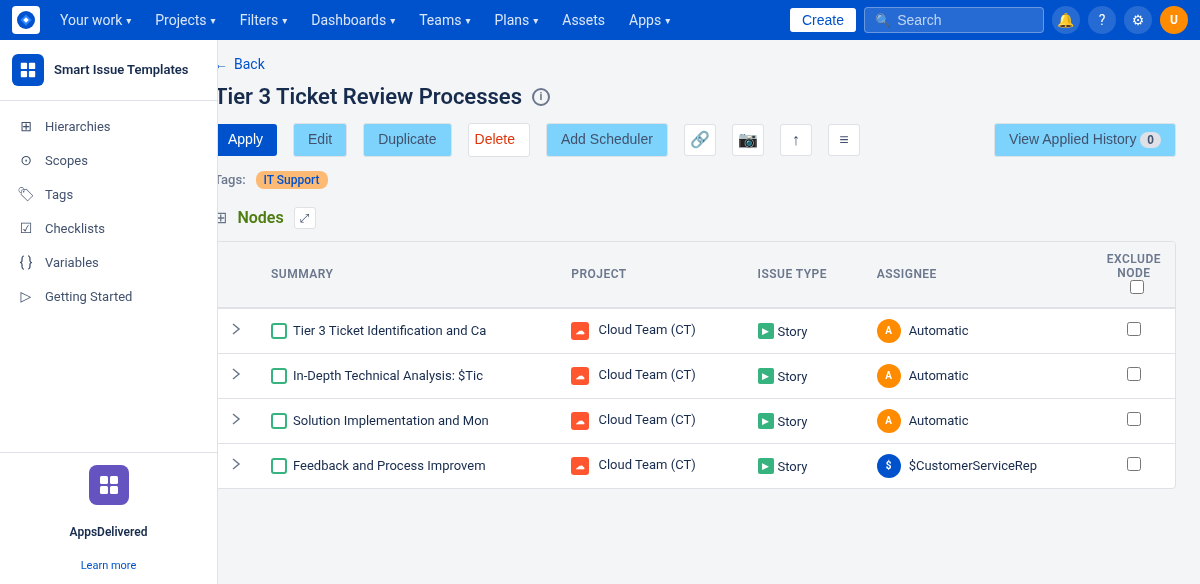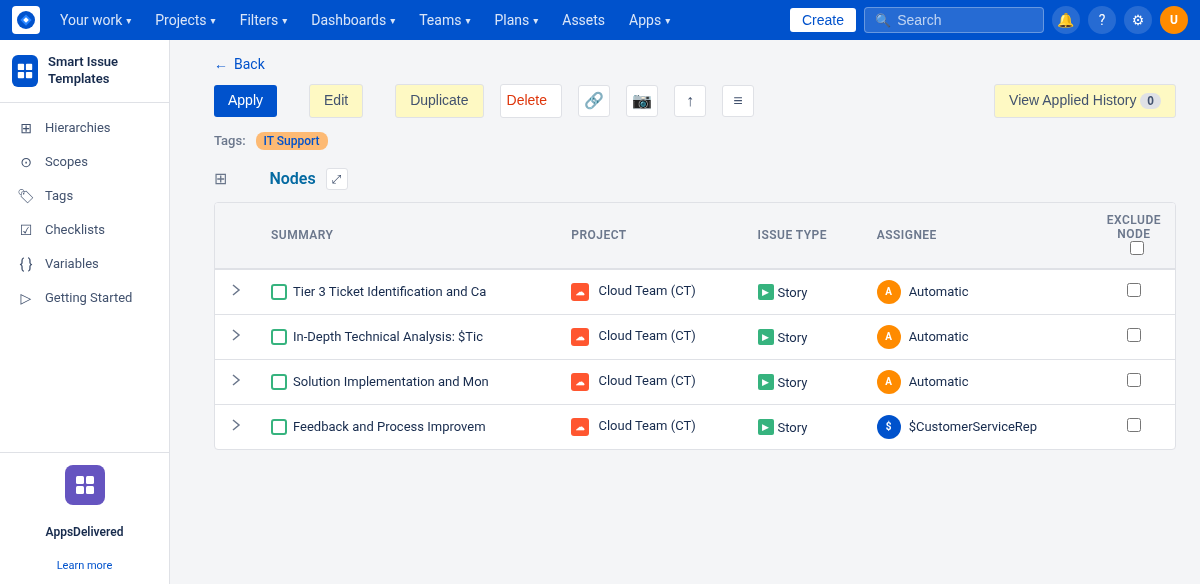--- a/index.html
+++ b/index.html
@@ -83,21 +83,21 @@
       color: #fff;
       font-size: 12px;
       font-weight: bold;
       cursor: pointer;
     }
 
     
     .sidebar {
       position: fixed;
       top: 40px; left: 0; bottom: 0;
-      width: 170px;
+      width: 218px;
       background: #fff;
       border-right: 1px solid #dfe1e6;
       display: flex;
       flex-direction: column;
       z-index: 50;
       overflow-y: auto;
     }
     .sidebar-logo-area {
       display: flex;
       align-items: center;
@@ -221,24 +221,23 @@
       font-weight: 500;
       cursor: pointer;
       border: none;
       line-height: 1.4;
     }
     .btn-primary {
       background: #0052cc;
       color: #fff;
     }
     .btn-default {
-      background: #fef9c3;
+      background: #7dd3fc;
       color: #42526e;
       border: 1px solid #dfe1e6;
-      margin-left: 16px;
     }
     .btn-danger {
       background: #fff;
       color: #de350b;
       border: 1px solid #dfe1e6;
       padding-left: 6px;
     }
     .toolbar-icon-btn {
       width: 32px; height: 32px;
       display: flex; align-items: center; justify-content: center;
@@ -285,22 +284,21 @@
     
     .nodes-header {
       display: flex;
       align-items: center;
       gap: 10px;
       margin-bottom: 12px;
     }
     .nodes-title {
       font-size: 16px;
       font-weight: 600;
-      color: #0369a1;
-      margin-left: 32px;
+      color: #4d7c0f;
     }
     .nodes-expand-btn {
       width: 22px; height: 22px;
       border: 1px solid #dfe1e6;
       border-radius: 3px;
       background: #fff;
       display: flex; align-items: center; justify-content: center;
       cursor: pointer;
       font-size: 12px;
       color: #42526e;
@@ -539,26 +537,31 @@
   </div>
 </aside>
 
 <main class="main">
 
   <div class="back-btn">
     <span>←</span>
     <span>Back</span>
   </div>
 
+  <div class="page-header">
+    <h1 class="page-title">Tier 3 Ticket Review Processes</h1>
+    <div class="info-icon">i</div>
+  </div>
 
   <div class="toolbar">
     <button class="btn btn-primary">Apply</button>
     <button class="btn btn-default">Edit</button>
     <button class="btn btn-default">Duplicate</button>
     <button class="btn btn-danger">Delete</button>
+    <button class="btn btn-default">Add Scheduler</button>
     <div class="toolbar-icon-btn">
       <span>🔗</span>
     </div>
     <div class="toolbar-icon-btn">
       <span>📷</span>
     </div>
     <div class="toolbar-icon-btn">
       <span>↑</span>
     </div>
     <div class="toolbar-icon-btn">

